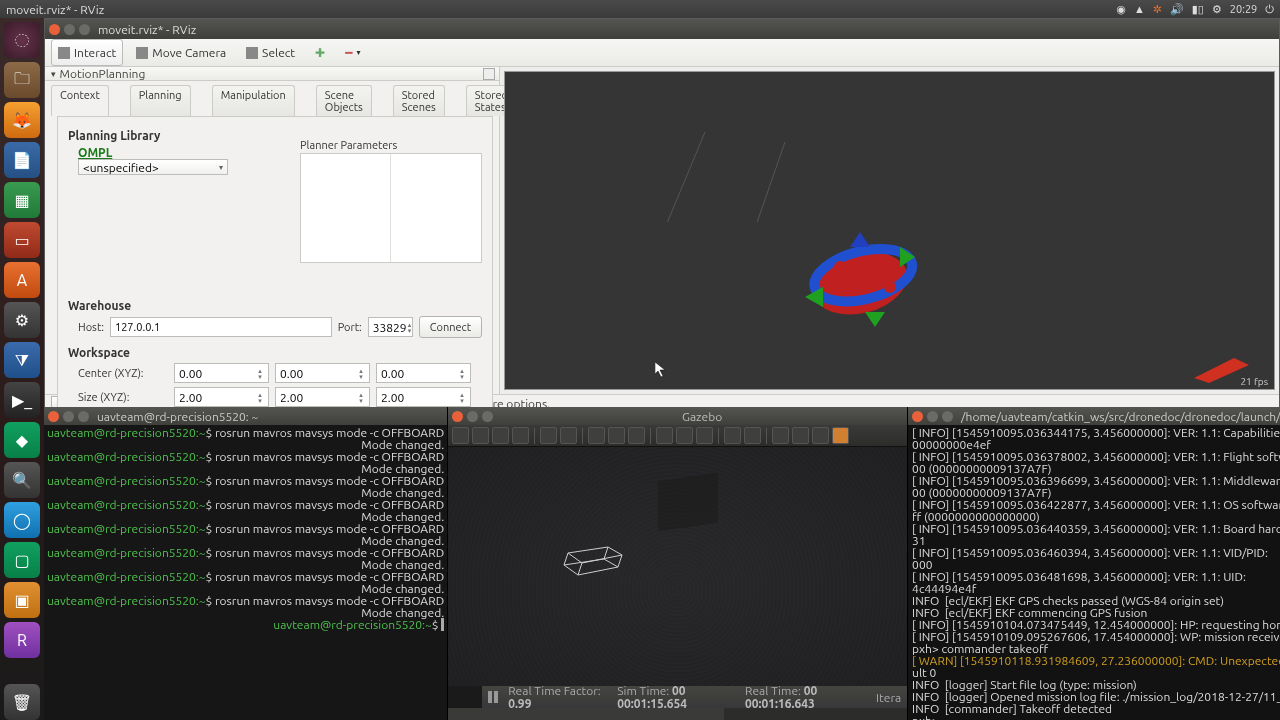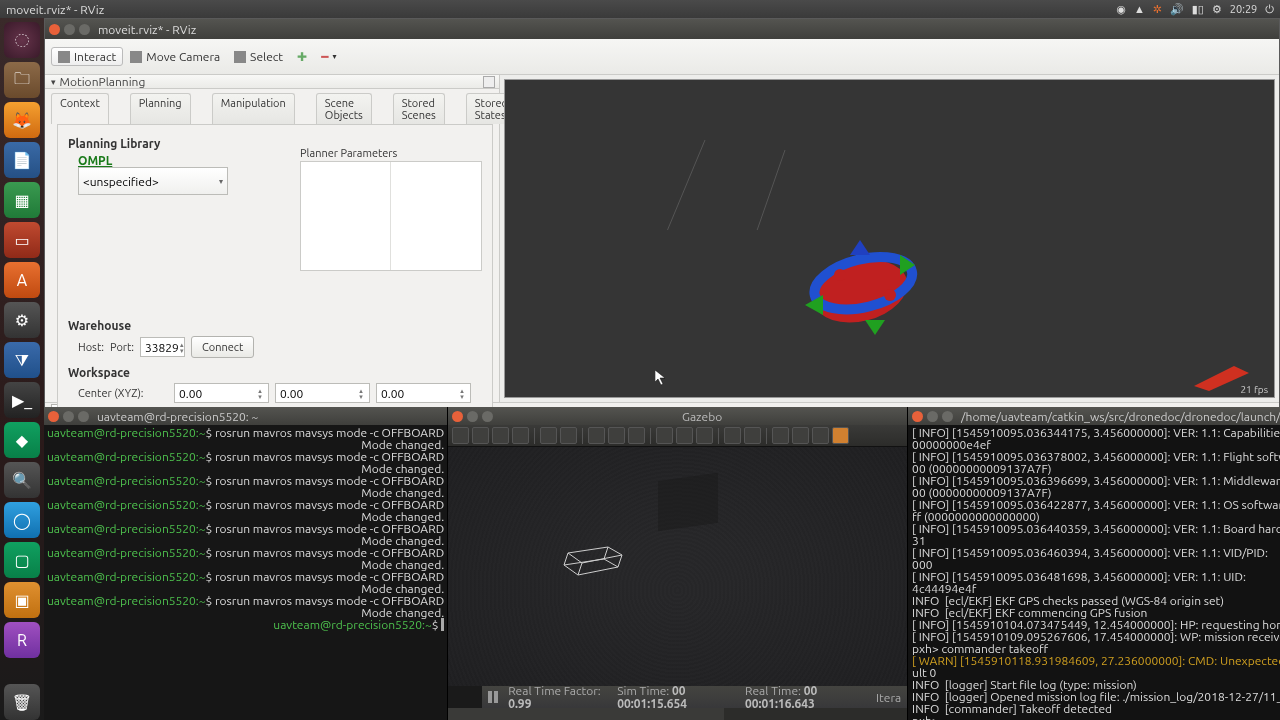--- a/index.html
+++ b/index.html
@@ -33,41 +33,41 @@
 .launcher .sep { flex: 1; }
 
 
 .rviz-win { position: absolute; top: 18px; left: 44px; right: 0; height: 389px; background: #ededeb; border: 1px solid #5a5a5a; }
 .rviz-titlebar { height: 20px; background: linear-gradient(#545450,#3f3f3c); display: flex; align-items: center; padding: 0 4px; color: #ddd; font-size: 11px; }
 .winbtns { display: flex; gap: 4px; margin-right: 8px; }
 .winbtn { width: 11px; height: 11px; border-radius: 50%; }
 .wb-close { background: #e8613a; }
 .wb-min, .wb-max { background: #6a6a66; }
 
-.rviz-toolbar { height: 36px; background: linear-gradient(#f6f6f4,#eaeae7); border-bottom: 1px solid #cbcbc8; display: flex; align-items: center; padding: 0 6px; }
+.rviz-toolbar { height: 28px; background: linear-gradient(#f6f6f4,#eaeae7); border-bottom: 1px solid #cbcbc8; display: flex; padding: 0 6px; gap: 6px; }
 .tbtn { padding: 2px 6px; border: 1px solid transparent; border-radius: 3px; display: flex; align-items: center; gap: 4px; color: #333; font-size: 11px; }
 .tbtn.active { background: linear-gradient(#fff,#eee); border: 1px solid #bbb; }
 .tbtn .ticon { width: 12px; height: 12px; background: #888; display: inline-block; }
 
 .rviz-body { display: flex; height: 327px; }
 
 
 .mp-panel { width: 455px; border-right: 1px solid #cbcbc8; background: #f2f1ef; display: flex; flex-direction: column; }
 .mp-header { height: 20px; background: linear-gradient(#f8f8f6,#ebebe8); border-bottom: 1px solid #cbcbc8; display: flex; align-items: center; padding: 0 6px; font-size: 12px; color: #444; position: relative; }
 .mp-header .chev { margin-right: 4px; font-size: 9px; }
 .mp-header .popbtn { position: absolute; right: 4px; width: 12px; height: 12px; border: 1px solid #aaa; background: #eee; }
 
 .mp-tabs { display: flex; gap: 21px; padding: 4px 6px 0 6px; background: #f2f1ef; }
 .mptab { padding: 3px 8px; border: 1px solid #cbcbc8; border-bottom: none; background: linear-gradient(#f3f3f0,#e6e6e3); border-radius: 3px 3px 0 0; font-size: 11px; color: #333; }
 .mptab.active { background: #f2f1ef; position: relative; z-index: 2; }
 
 .mp-content { flex: 1; border: 1px solid #cbcbc8; margin: 0 6px 6px 12px; background: #f2f1ef; padding: 8px 10px; position: relative; }
 .sect-label { font-weight: bold; font-size: 12px; margin: 4px 0; color: #333; }
 .green { color: #1a7a1a; font-weight: bold; margin-left: 10px; font-size: 12px; text-decoration: underline; }
-.combo { width: 150px; height: 28px; border: 1px solid #bcbcb8; background: linear-gradient(#fff,#f0f0ee); padding: 0 4px; font-size: 11px; display: flex; align-items: center; justify-content: space-between; margin-left: 10px; }
+.combo { width: 150px; height: 16px; border: 1px solid #bcbcb8; background: linear-gradient(#fff,#f0f0ee); padding: 0 4px; font-size: 11px; display: flex; align-items: center; justify-content: space-between; margin-left: 10px; }
 .combo::after { content: "▾"; font-size: 8px; color: #666; }
 
 .planparams { position: absolute; top: 22px; left: 242px; right: 10px; }
 .pp-label { font-size: 11px; color: #333; margin-bottom: 2px; }
 .pp-box { height: 110px; background: #fff; border: 1px solid #cbcbc8; display: flex; }
 .pp-box .col { width: 50%; border-right: 1px solid #e0e0dd; }
 .pp-box .col:last-child { border-right: none; }
 
 .warehouse-row { display: flex; align-items: center; gap: 6px; margin-top: 4px; margin-left: 10px; }
 .warehouse-row label { font-size: 11px; color: #333; }
@@ -227,20 +227,21 @@
             <div class="col"></div>
               <div class="col"></div>
           </div>
         </div>
 
         <div style="height:120px"></div>
 
         <div class="sect-label">Warehouse</div>
         <div class="warehouse-row">
           <label>Host:</label>
+          <input class="txtin" style="width: 235px;" value="127.0.0.1">
           <label>Port:</label>
           <div class="spin" style="width:45px">
               <span>33829</span>
             </div>
           <button class="btn3d">Connect</button>
         </div>
 
         <div class="sect-label" style="margin-top:8px">Workspace</div>
         <div class="ws-rows">
           <div class="ws-row">

